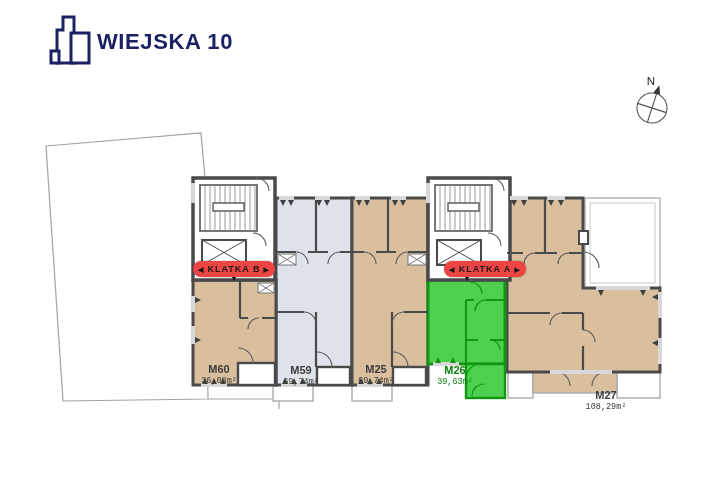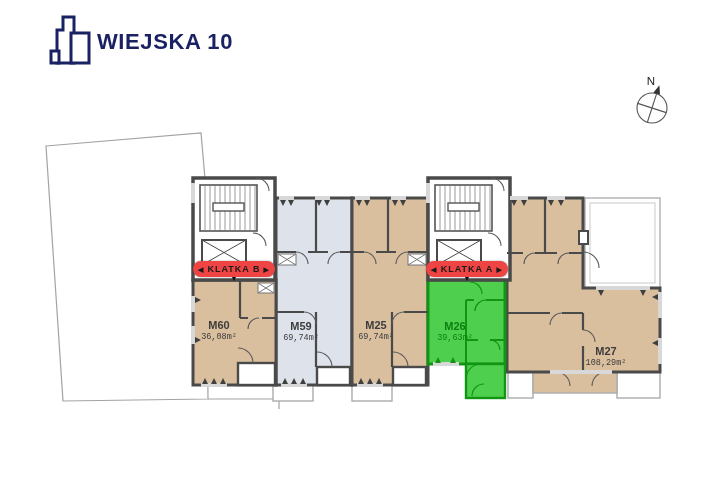--- a/index.html
+++ b/index.html
@@ -14,21 +14,21 @@
                font-size:11.5px;color:#222;z-index:2;}
   .klatka{position:absolute;transform:translate(-50%,-50%);width:82px;height:16px;
           background:#ef4444;border-radius:8px;display:flex;align-items:center;
           justify-content:space-between;padding:0 5px;box-sizing:border-box;
           font-size:9px;font-weight:bold;letter-spacing:1px;color:#1a1a1a;
           box-shadow:0 0 2px rgba(0,0,0,.4);white-space:nowrap;z-index:3;}
   .klatka .arr{font-size:7px;line-height:1;}
   .caret{position:absolute;transform:translate(-50%,0);font-size:7px;color:#111;
          line-height:1;z-index:4;}
   .apt-label{position:absolute;transform:translate(-50%,-50%);text-align:center;
-             color:#3c3c3c;z-index:2;line-height:1.3;white-space:nowrap;}
+             color:#3c3c3c;z-index:2;line-height:1.3;white-space:nowrap;margin-top:44px;}
   .apt-label .code{font-size:11px;font-weight:bold;}
   .apt-label .area{font-size:8.5px;font-family:Liberation Mono, monospace;}
   .apt-label.green{color:#0c7f10;padding-left:20px;}
 </style>
 </head>
 <body>
 
 <div class="page">
 
 <svg class="plan" viewBox="0 0 707 500">
@@ -154,21 +154,21 @@
 <div class="brand-text">WIEJSKA 10</div>
 <div class="north-label">N</div>
 
 <div class="klatka" style="left:234px;top:269px">
   <span class="arr">◀</span>
   <span>KLATKA B</span>
   <span class="arr">▶</span>
 </div>
 <div class="caret" style="left:234px;top:275px">▼</div>
 
-<div class="klatka" style="left:467px;top:269px">
+<div class="klatka" style="left:485px;top:269px">
   <span class="arr">◀</span>
   <span>KLATKA A</span>
   <span class="arr">▶</span>
 </div>
 <div class="caret" style="left:467px;top:275px">▼</div>
 
 <div class="apt-label" style="left:219px;top:331px">
   <div class="code">M60</div>
   <div class="area">36,08m²</div>
 </div>

